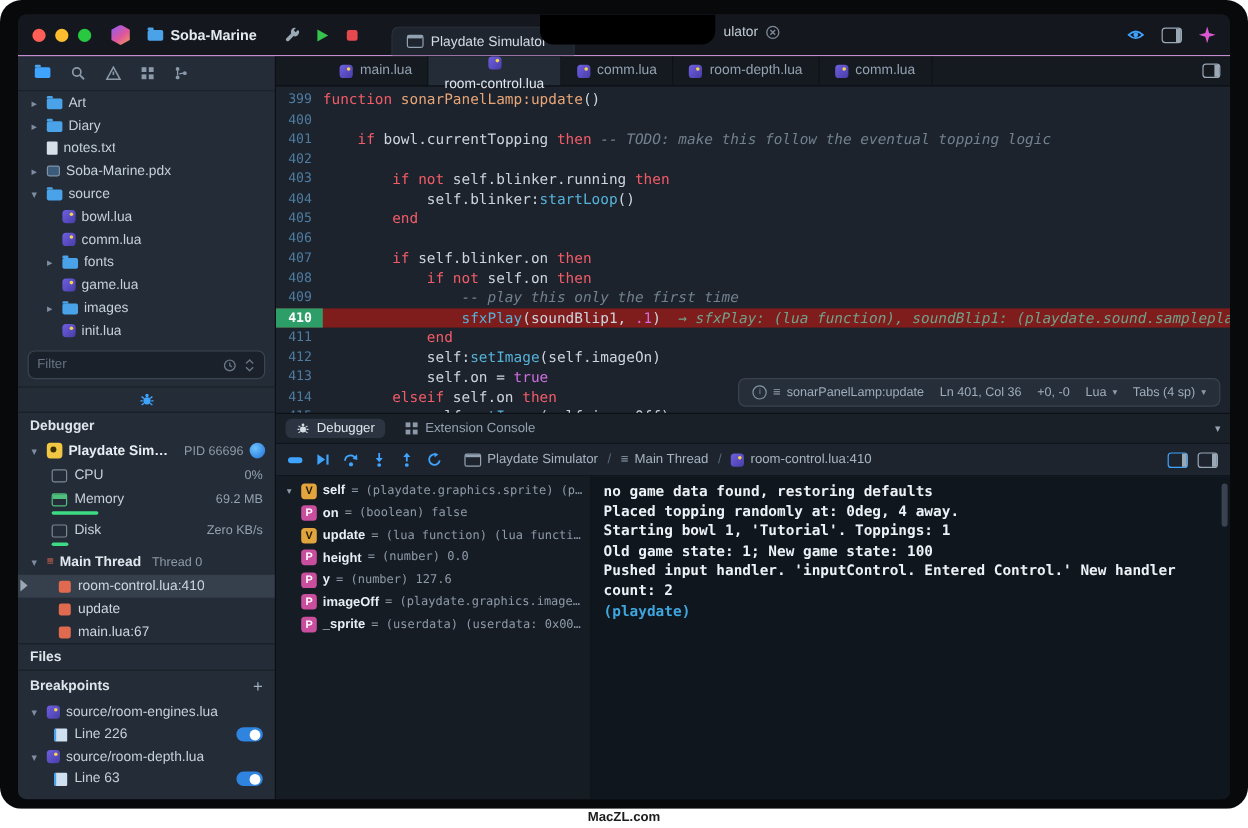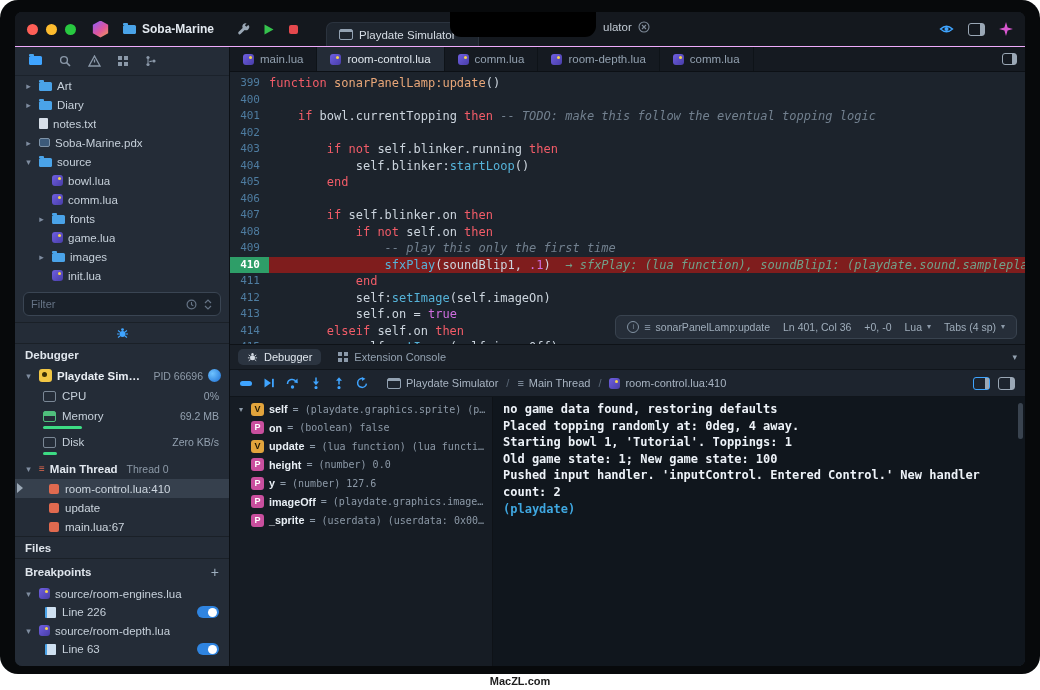--- a/index.html
+++ b/index.html
@@ -84,24 +84,24 @@
     border-left:6px solid #9aa7b5;border-top:5px solid transparent;border-bottom:5px solid transparent;}
   .ic-frame{width:10px;height:10px;border-radius:2px;background:#e06a4f;flex:0 0 10px;}
   .bp-group{height:19px;display:flex;align-items:center;gap:5px;padding:0 8px;}
   .bp-line{height:18px;display:flex;align-items:center;gap:6px;padding:0 10px 0 30px;}
   .toggle{margin-left:auto;width:22px;height:12px;border-radius:6px;background:#2f84e0;position:relative;flex:0 0 22px;}
   .toggle::after{content:"";position:absolute;right:2px;top:1.5px;width:9px;height:9px;border-radius:50%;background:#fff;}
 
   
   .editor-col{flex:1;display:flex;flex-direction:column;min-width:0;background:#1c232c;}
   .tabbar{height:24px;flex:0 0 24px;background:#151a21;border-bottom:1px solid #0c1015;display:flex;align-items:stretch;}
-  #editor-tabs{display:flex;}
+  #editor-tabs{display:flex;padding-left:40px;}
   .etab{display:flex;align-items:center;gap:6px;padding:0 13px;font-size:11.5px;color:#93a1b0;
     border-right:1px solid #0e1318;white-space:nowrap;}
-  .etab.active{background:#242c37;color:#e0e7ee;}
+  .etab.active{background:#242c37;color:#e0e7ee;flex-direction:column;}
   .tab-right{margin-left:auto;display:flex;align-items:center;padding:0 8px;}
 
   .code{flex:1;position:relative;overflow:hidden;font-family:"DejaVu Sans Mono",monospace;
     font-size:12px;line-height:16.5px;padding-top:3px;}
   .cl{display:flex;height:16.5px;}
   .cl .gut{width:30px;flex:0 0 30px;text-align:right;padding-right:9px;color:#4e7ca0;font-size:11px;}
   .cl .src{white-space:pre;flex:1;color:#ccd5de;}
   .cl.hl{background:#7f1d1d;align-items:flex-end;}
   .cl.hl .gut{background:#2e9e68;color:#fff;font-weight:700;}
   .t-k{color:#f25c68}.t-d{color:#e8a678}.t-f{color:#55b3d9}.t-n2{color:#d06ee0}

